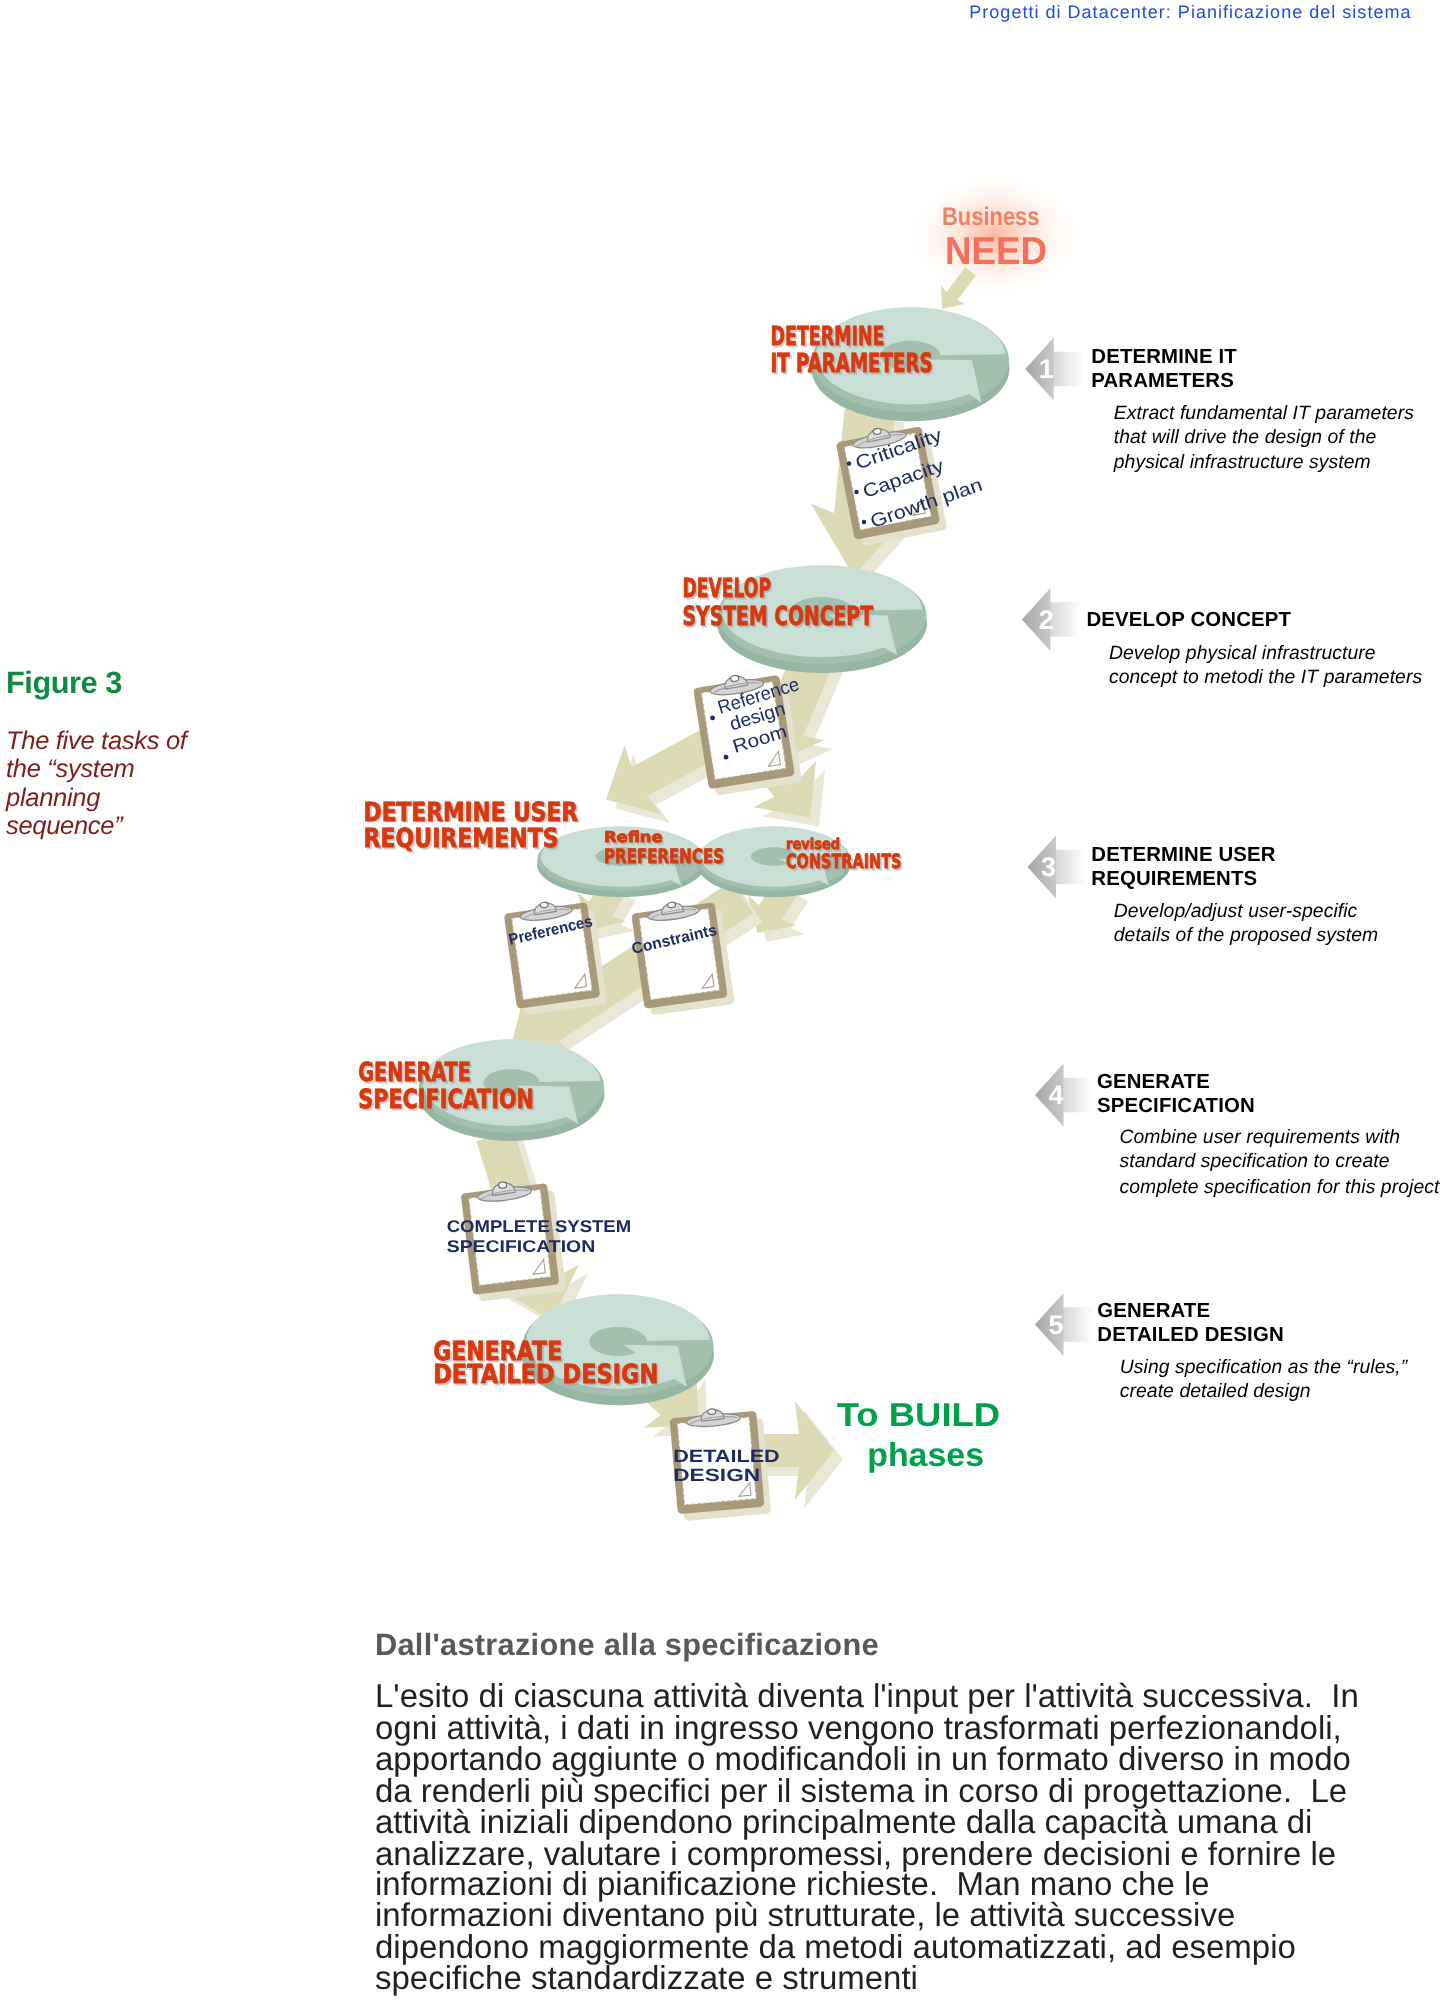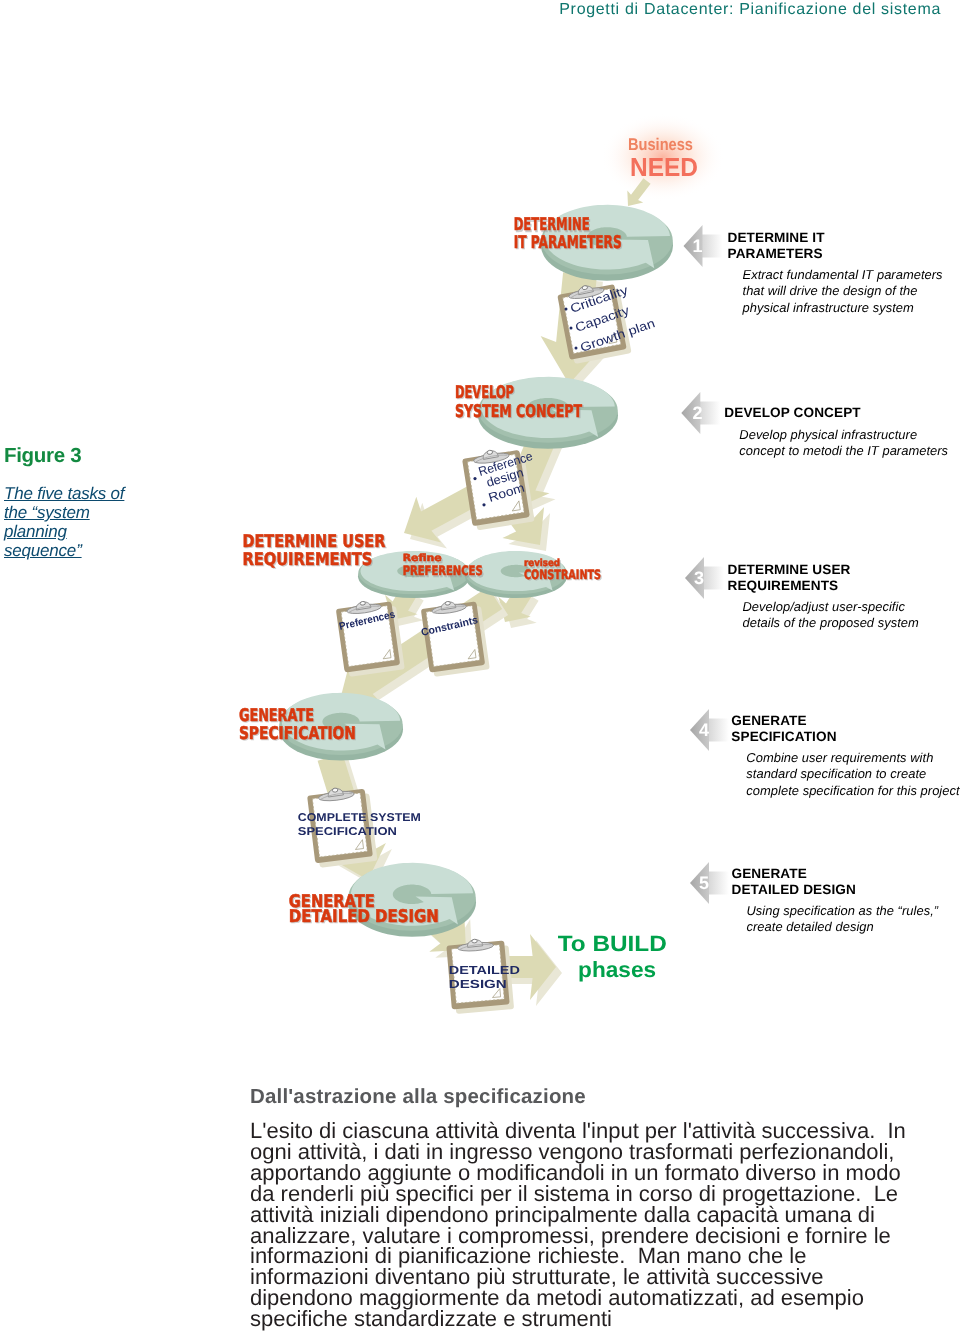--- a/index.html
+++ b/index.html
@@ -1,25 +1,25 @@
 <!DOCTYPE html>
 <html><head>
 <meta charset="utf-8">
 <style>
   html,body{margin:0;padding:0;}
   body{width:960px;height:1334px;background:#fff;overflow:hidden;position:relative;
        font-family:"Liberation Sans",sans-serif;-webkit-font-smoothing:antialiased;text-rendering:geometricPrecision;}
   .page{position:absolute;left:0;top:0;width:960px;height:1334px;}
-  .hdr{position:absolute;right:19px;top:1px;font-size:16px;color:#0f766e;letter-spacing:0.68px;}
+  .hdr{position:absolute;right:19px;top:1px;font-size:12px;color:#1d4ed8;letter-spacing:0.68px;}
   .figsvg{position:absolute;left:0;top:0;}
   text.rl{font-family:"DejaVu Sans",sans-serif;font-weight:bold;fill:#d8380e;stroke:#d8380e;stroke-width:0.55;paint-order:stroke;}
   text.rlsh{font-family:"DejaVu Sans",sans-serif;font-weight:bold;fill:#9a9a9a;stroke:#9a9a9a;stroke-width:0.55;paint-order:stroke;opacity:0.5;}
   .figcap{position:absolute;left:4px;top:446px;width:134px;}
   .figcap .t{color:#138a41;font-weight:bold;font-size:20.5px;letter-spacing:-0.3px;line-height:20px;}
-  .figcap .s{color:#0c4a6e;font-style:italic;font-size:17px;line-height:19px;margin-top:18px;letter-spacing:-0.2px;text-decoration:underline;}
+  .figcap .s{color:#7f1d1d;font-style:italic;font-size:17px;line-height:19px;margin-top:18px;letter-spacing:-0.2px;}
   .bodytext{position:absolute;left:250px;top:1085px;width:672px;}
   .bodytext h2{margin:0;font-size:20.5px;color:#58595b;font-weight:bold;letter-spacing:0.18px;}
   .bodytext p{margin:0;position:absolute;left:0;top:36px;width:672px;font-size:22px;line-height:20.9px;white-space:pre-wrap;color:#231f20;}
   .footer{position:absolute;left:0;top:1355px;width:896px;height:28px;padding-left:12px;}
   .footer .l{position:absolute;left:250px;top:14px;font-size:16px;color:#6d6e71;letter-spacing:0.55px;}
   .footer .r{position:absolute;right:46px;top:14px;font-size:16px;color:#6d6e71;letter-spacing:0.68px;}
   .footer .r .res{font-size:13px;margin-left:9px;letter-spacing:0.1px;}
   .footer .r .pg{font-size:21px;font-weight:bold;color:#58595b;margin-left:22px;letter-spacing:0;}
   .step{position:absolute;}
   .step .st{font-size:13.6px;font-weight:bold;color:#000;line-height:15.5px;letter-spacing:0.1px;white-space:nowrap;}

